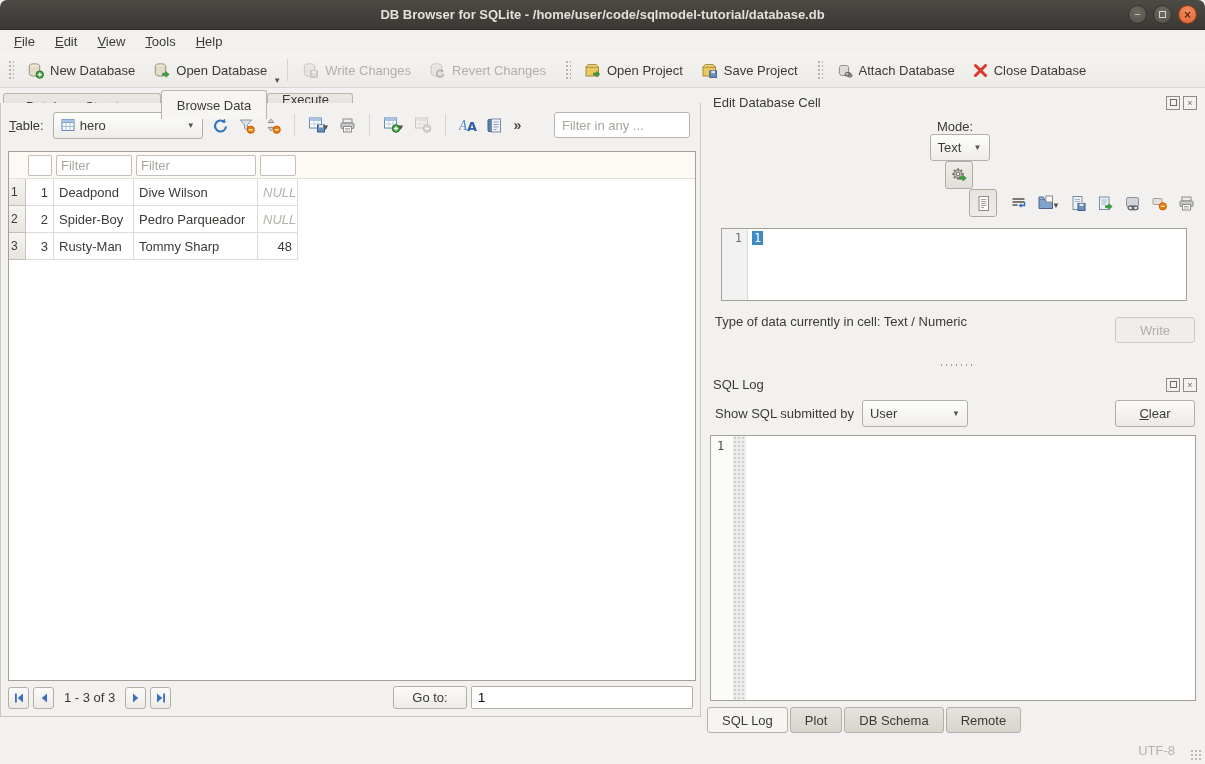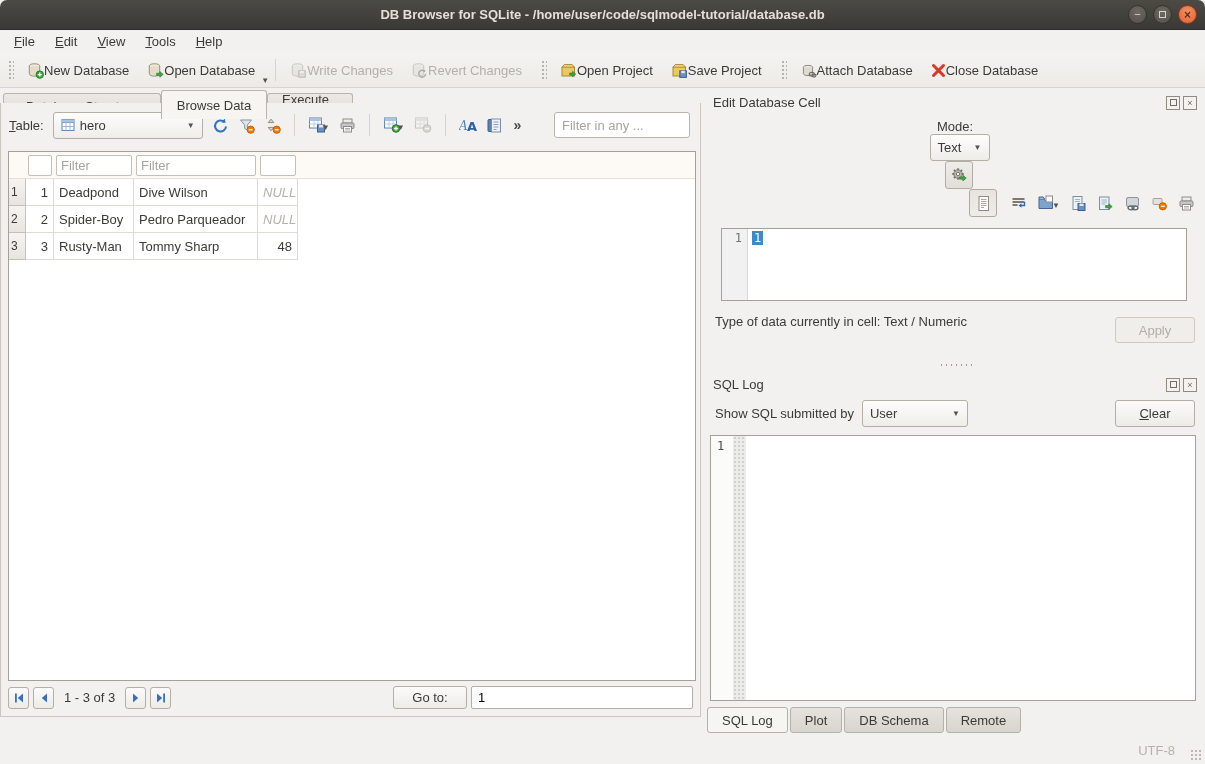--- a/index.html
+++ b/index.html
@@ -44,21 +44,21 @@
   
   .toolbar {
     position:absolute; left:0; top:53px; width:1205px; height:35px;
     display:flex; align-items:center; padding:0 4px; gap:2px;
     background:linear-gradient(#f4f3f1,#edebe7); border-bottom:1px solid #d8d5cf;
   }
   .tb-handle { width:7px; height:22px; margin:0 3px;
     background-image:radial-gradient(#b7b4ad 1px, transparent 1.3px);
     background-size:4px 4px; background-position:1px 1px; }
   .tb-sep { width:1px; height:22px; background:#d6d3cd; margin:0 4px; }
-  .tb-btn { display:flex; align-items:center; padding:4px 8px; border-radius:3px; white-space:nowrap; }
+  .tb-btn { display:flex; align-items:center; gap:6px; padding:4px 8px; border-radius:3px; white-space:nowrap; }
   .tb-btn.disabled { color:#b3b0aa; }
   .tb-caret { font-size:8px; color:#56534d; margin-left:-4px; align-self:flex-end; padding-bottom:2px; }
   svg { display:block; }
 
   
   .tabbar { position:absolute; left:0; top:88px; width:701px; height:31px; }
   .tabbar .edge { position:absolute; left:0; right:0; bottom:0; height:1px; background:#b9b5ad; }
   .tab {
     position:absolute; bottom:0; height:26px; padding:0 14px;
     display:flex; align-items:center; justify-content:center;
@@ -603,21 +603,21 @@
       </span>
     </div>
 
     <div class="cell-editor">
       <div class="ed-gutter">1</div>
       <div class="ed-content"><span class="sel">1</span></div>
     </div>
 
     <div class="info-row">
       <div class="info-line1">Type of data currently in cell: Text / Numeric</div>
-      <span class="apply-btn">Apply</span>
+      <span class="apply-btn">Write</span>
     </div>
 
     <div class="splitter">
         <span class="dots"></span>
       </div>
 
     <div class="dock-title">
       <span>SQL Log</span>
       <span class="dock-btns">
         <span class="dockbtn">

